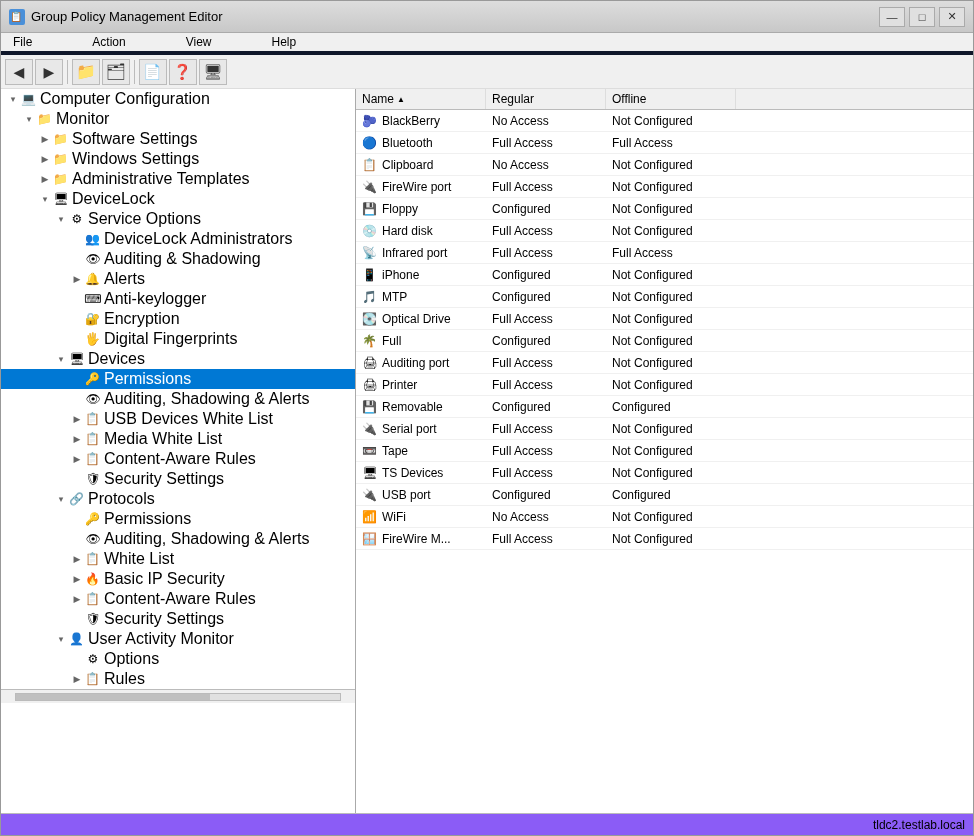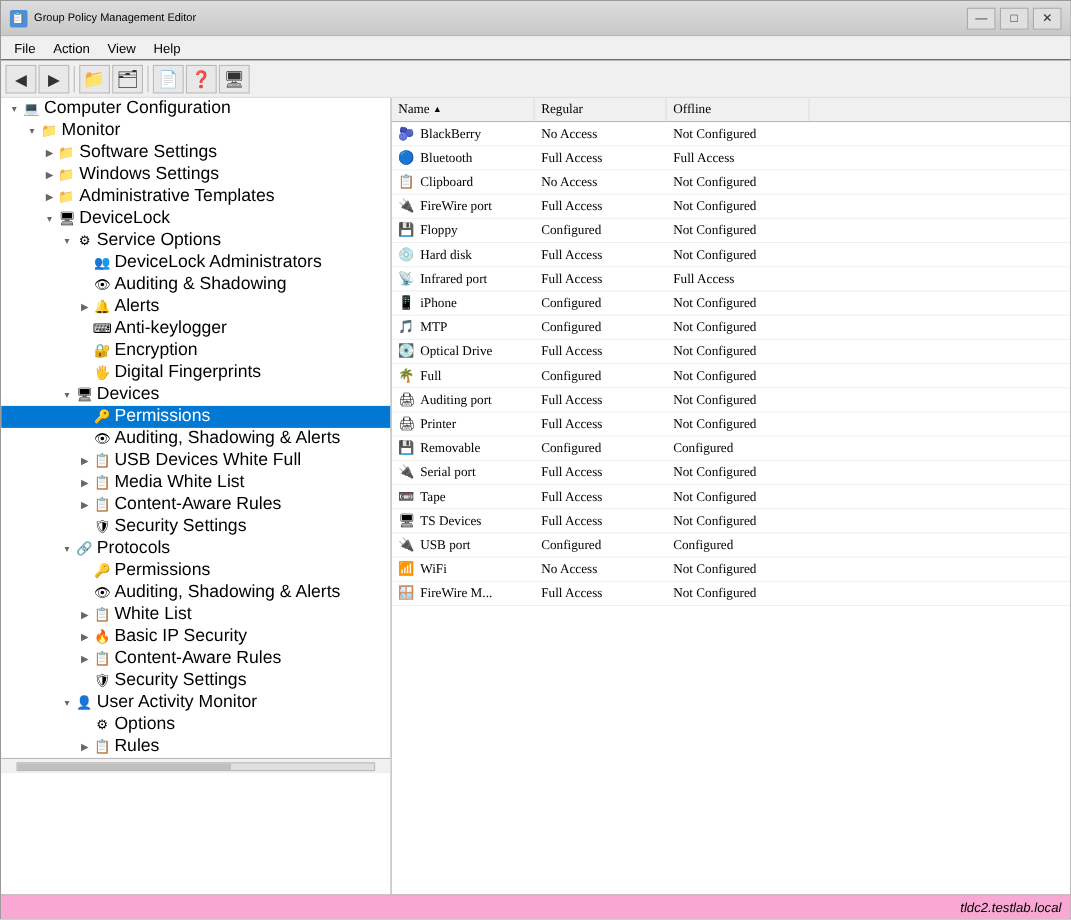--- a/index.html
+++ b/index.html
@@ -37,21 +37,21 @@
       background: #4a90d9;
       border-radius: 2px;
       display: flex;
       align-items: center;
       justify-content: center;
       color: white;
       font-size: 10px;
     }
     .title-bar-title {
       flex: 1;
-      font-size: 10px;
+      font-size: 13px;
       color: #000;
     }
     .title-bar-controls {
       display: flex;
       gap: 4px;
     }
     .title-bar-btn {
       width: 26px;
       height: 20px;
       background: #e0e0e0;
@@ -62,21 +62,22 @@
       justify-content: center;
       font-size: 11px;
       color: #333;
     }
     .menu-bar {
       background: #f0f0f0;
       height: 22px;
       display: flex;
       align-items: center;
       padding: 0 4px;
-      border-bottom: 1px solid #0f172a;
+      border-bottom: 4px solid #0f172a;
+      gap: 44px;
     }
     .menu-item {
       padding: 2px 8px;
       cursor: pointer;
       font-size: 12px;
     }
     .toolbar {
       background: #f0f0f0;
       height: 34px;
       display: flex;
@@ -155,21 +156,20 @@
       font-size: 16px;
       color: #000;
     }
     .right-pane {
       flex: 1;
       background: white;
       overflow-y: auto;
       overflow-x: auto;
       display: flex;
       flex-direction: column;
-      font-family: Liberation Serif, serif;
     }
     .right-pane::-webkit-scrollbar { width: 14px; }
     .right-pane::-webkit-scrollbar-track { background: #f0f0f0; }
     .right-pane::-webkit-scrollbar-thumb { background: #c0c0c0; border: 1px solid #aaa; }
     .table-header {
       display: flex;
       background: #f0f0f0;
       border-bottom: 1px solid #bbb;
       position: sticky;
       top: 0;
@@ -207,29 +207,28 @@
       width: 16px;
       height: 16px;
       display: flex;
       align-items: center;
       justify-content: center;
       font-size: 12px;
       flex-shrink: 0;
     }
     .status-bar {
       height: 22px;
-      background: #f9a8d4;
+      background: #8b5cf6;
       border-top: 1px solid #bbb;
       display: flex;
       align-items: center;
       justify-content: flex-end;
       padding: 0 8px;
       font-size: 12px;
       color: #000;
-      font-style: italic;
     }
     .tree-scroll-area {
       display: flex;
       flex-direction: column;
     }
     .sort-arrow { font-size: 8px; }
   </style>
 </head>
 <body>
 
@@ -345,21 +344,21 @@
             <span class="tree-label">Permissions</span>
           </div>
           <div class="tree-item" style="padding-left: 68px;">
             <span class="tree-expand"></span>
             <span class="tree-icon">👁</span>
             <span class="tree-label">Auditing, Shadowing &amp; Alerts</span>
           </div>
           <div class="tree-item" style="padding-left: 68px;">
             <span class="tree-expand">▶</span>
             <span class="tree-icon">📋</span>
-            <span class="tree-label">USB Devices White Full</span>
+            <span class="tree-label">USB Devices White List</span>
           </div>
           <div class="tree-item" style="padding-left: 68px;">
             <span class="tree-expand">▶</span>
             <span class="tree-icon">📋</span>
             <span class="tree-label">Media White List</span>
           </div>
           <div class="tree-item" style="padding-left: 68px;">
             <span class="tree-expand">▶</span>
             <span class="tree-icon">📋</span>
             <span class="tree-label">Content-Aware Rules</span>

